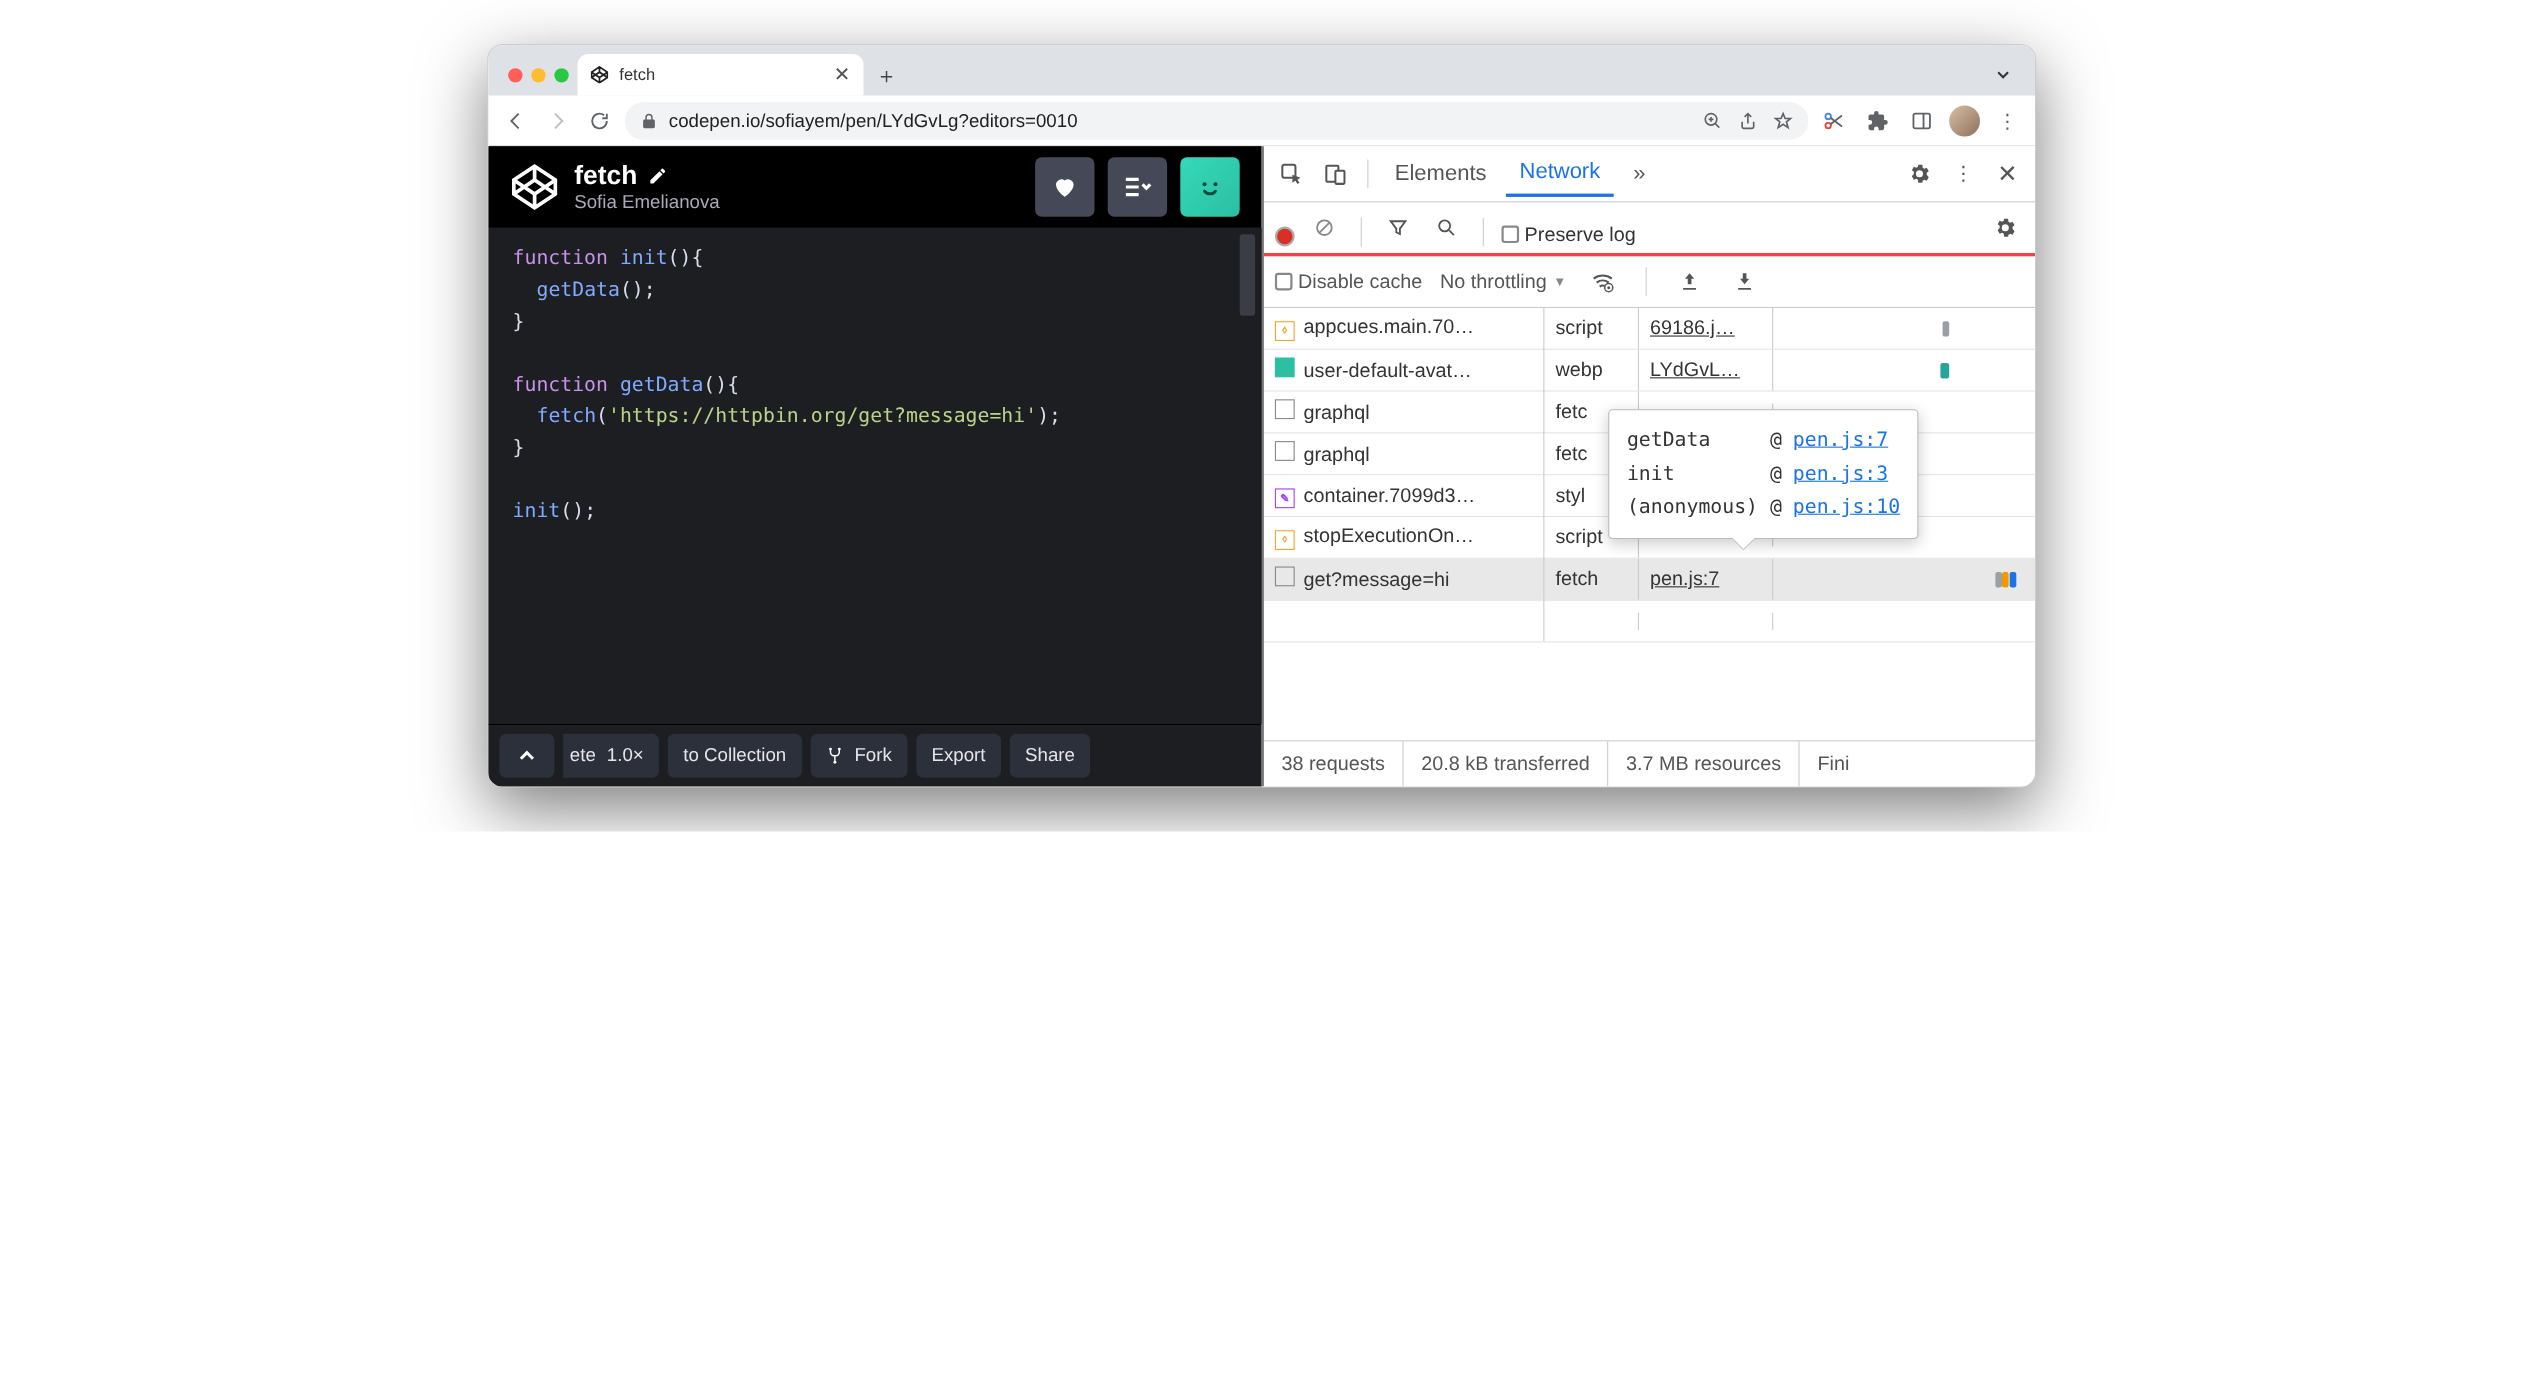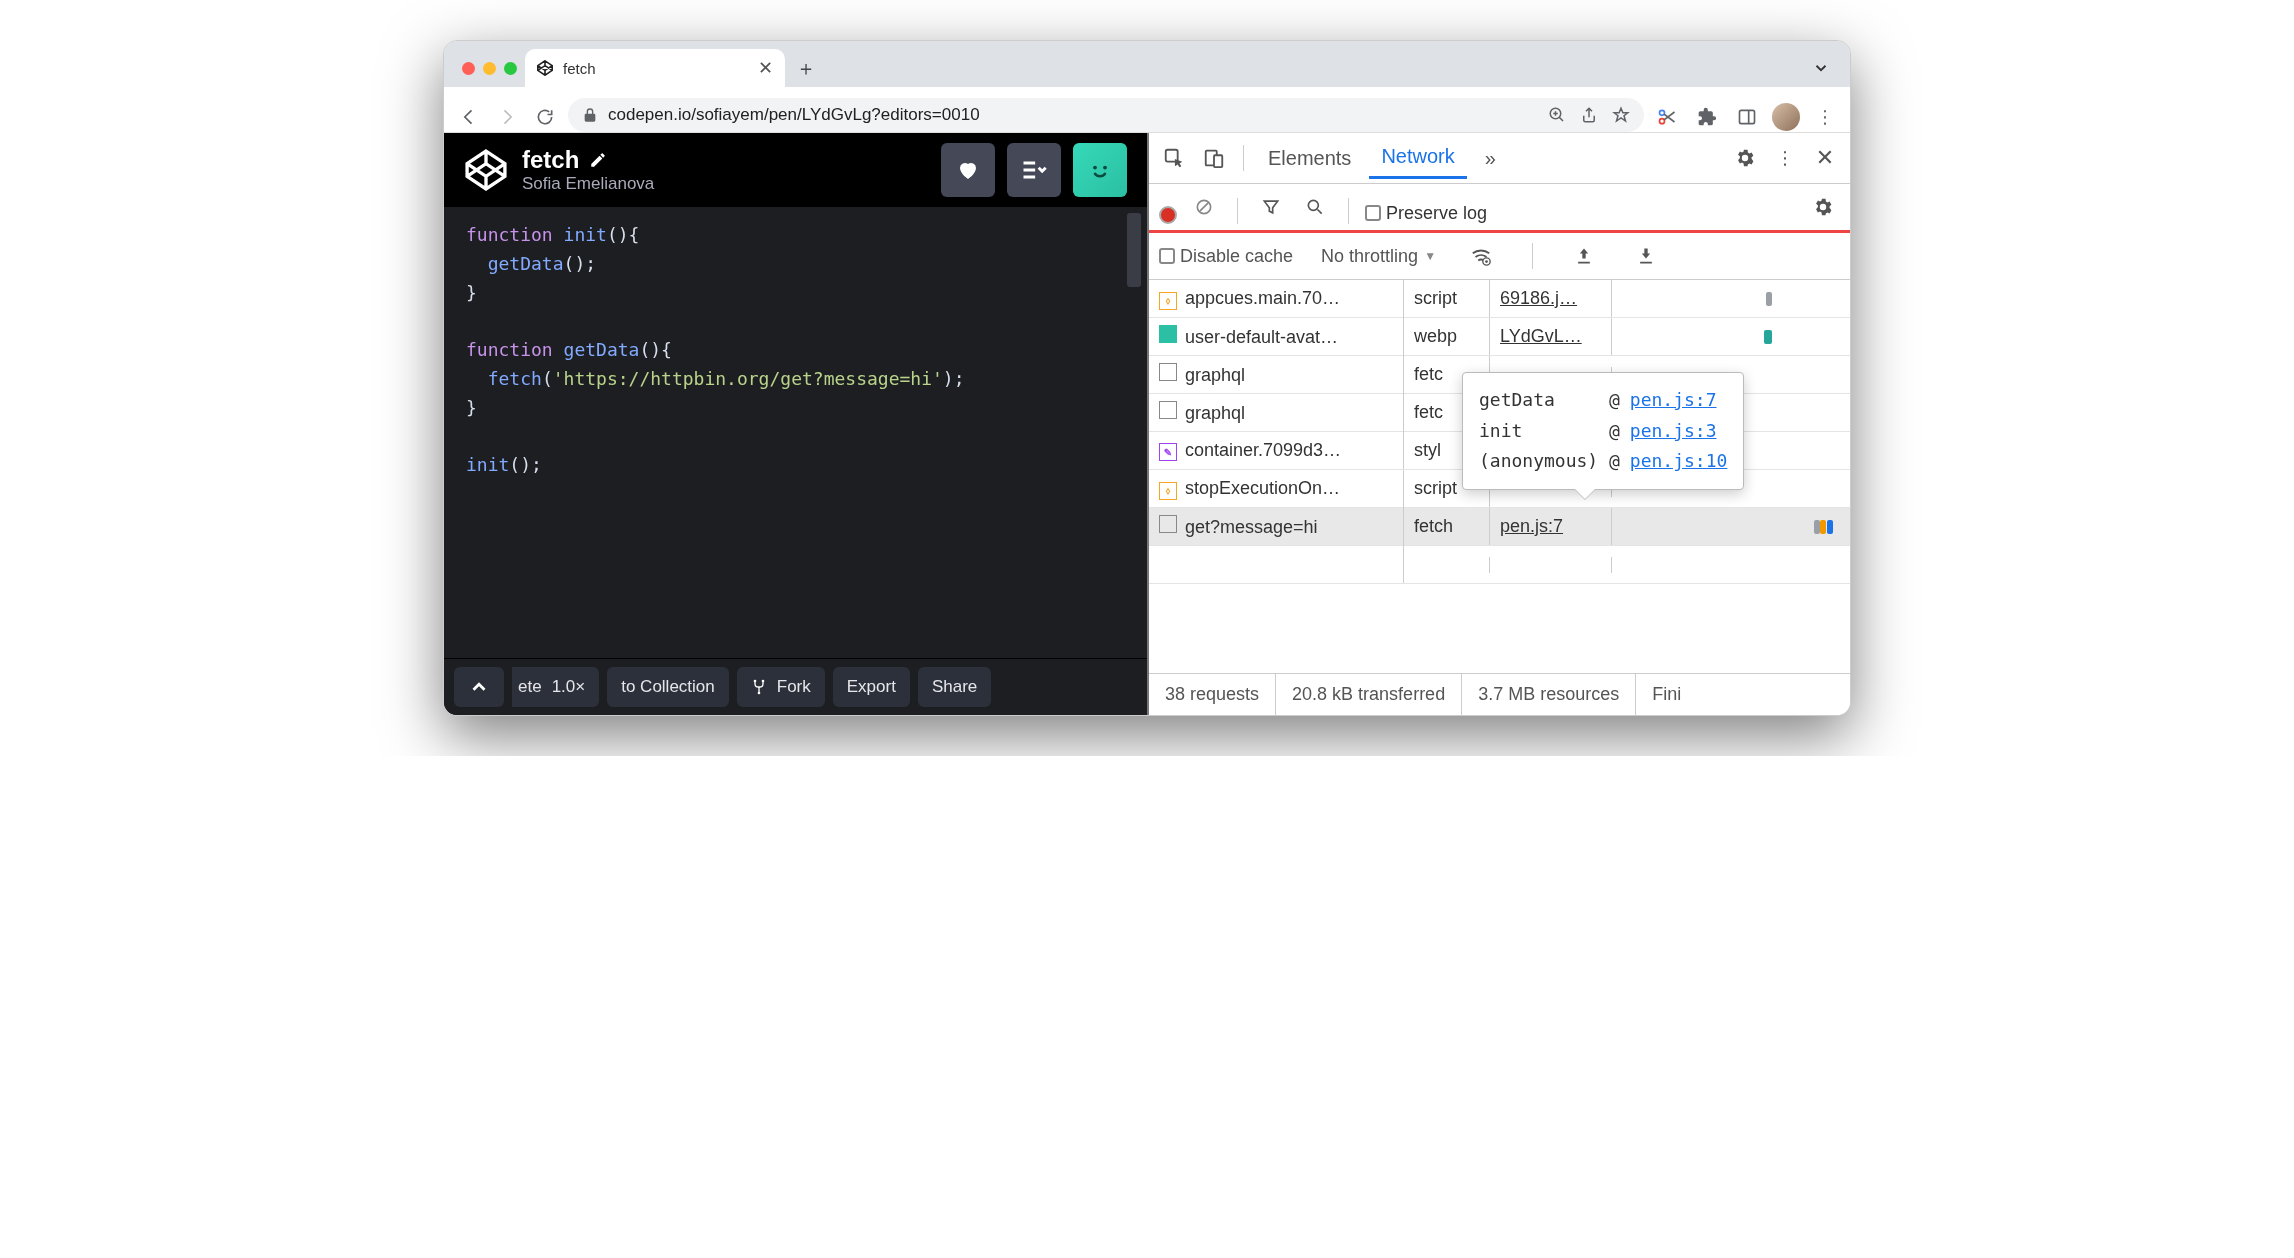--- a/index.html
+++ b/index.html
@@ -47,21 +47,21 @@
 .tab .favicon { width:16px; height:16px; display:flex; align-items:center; justify-content:center; }
 .tab .close-x { margin-left:auto; font-size:18px; color:#555; }
 .new-tab { width:30px; height:30px; display:flex; align-items:center; justify-content:center; color:#444; font-size:20px; margin:0 6px 4px 6px;}
 .tab-strip .spacer { flex:1; }
 .tab-chevron { color:#333; margin:0 10px 10px 0; font-size:16px; }
 .addr-bar {
   height: 46px;
   background: #fff;
   border-bottom: 1px solid #ddd;
   display: flex;
-  align-items: flex-end;
+  align-items: center;
   padding: 0 10px;
   gap: 8px;
 }
 .nav-btn { width:30px; height:30px; display:flex; align-items:center; justify-content:center; color:#5f6368; border-radius:50%; }
 .nav-btn.disabled { color:#bdbdbd; }
 .url-field {
   flex:1;
   height:34px;
   background:#f1f3f4;
   border-radius:17px;
@@ -175,21 +175,21 @@
 .dt-toolbar {
   display:flex; align-items:flex-end; gap:10px;
   padding:6px 10px; border-bottom:3px solid #ef4444;
   font-size:18px;
 }
 .rec-dot { width:18px; height:18px; border-radius:50%; background:#d93025; border:2px solid #aaa; }
 .dt-checkbox { width:16px; height:16px; border:2px solid #888; border-radius:3px; display:inline-block; vertical-align:-2px;}
 .dt-gear-r { margin-left:auto; }
 
 .dt-toolbar2 {
-  display:flex; align-items:center; gap:28px;
+  display:flex; align-items:center; gap:16px;
   padding:6px 10px; border-bottom:1px solid #ccc;
   font-size:18px; color:#555;
 }
 .throttle { display:flex; align-items:center; gap:6px; }
 .wifi-gear { position:relative; }
 
 .net-table { flex:1; position:relative; overflow:hidden; }
 .net-head { display:flex; background:#f1f3f4; border-bottom:1px solid #ccc; font-size:18px; }
 .col { padding:8px 10px; border-right:1px solid #ccc; overflow:hidden; text-overflow:ellipsis; white-space:nowrap; }
 .col.name { flex: 0 0 255px; }

